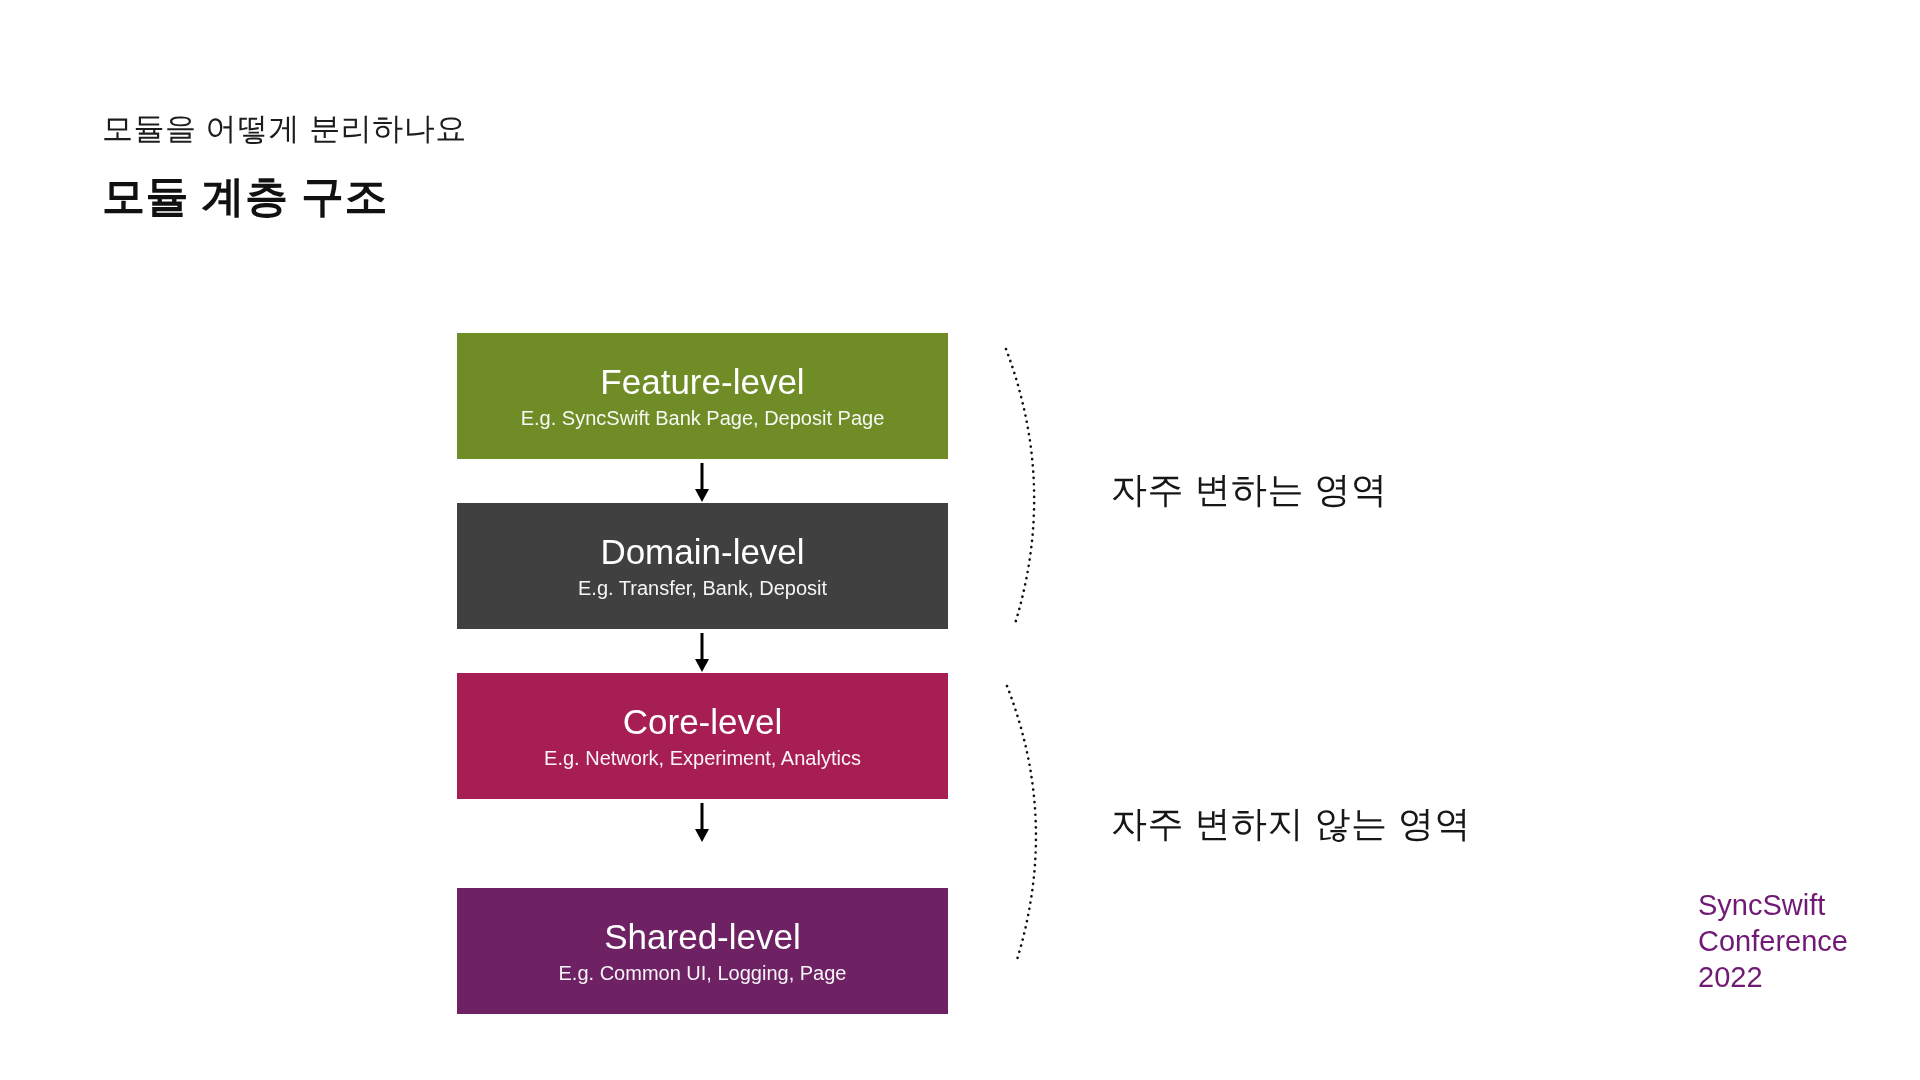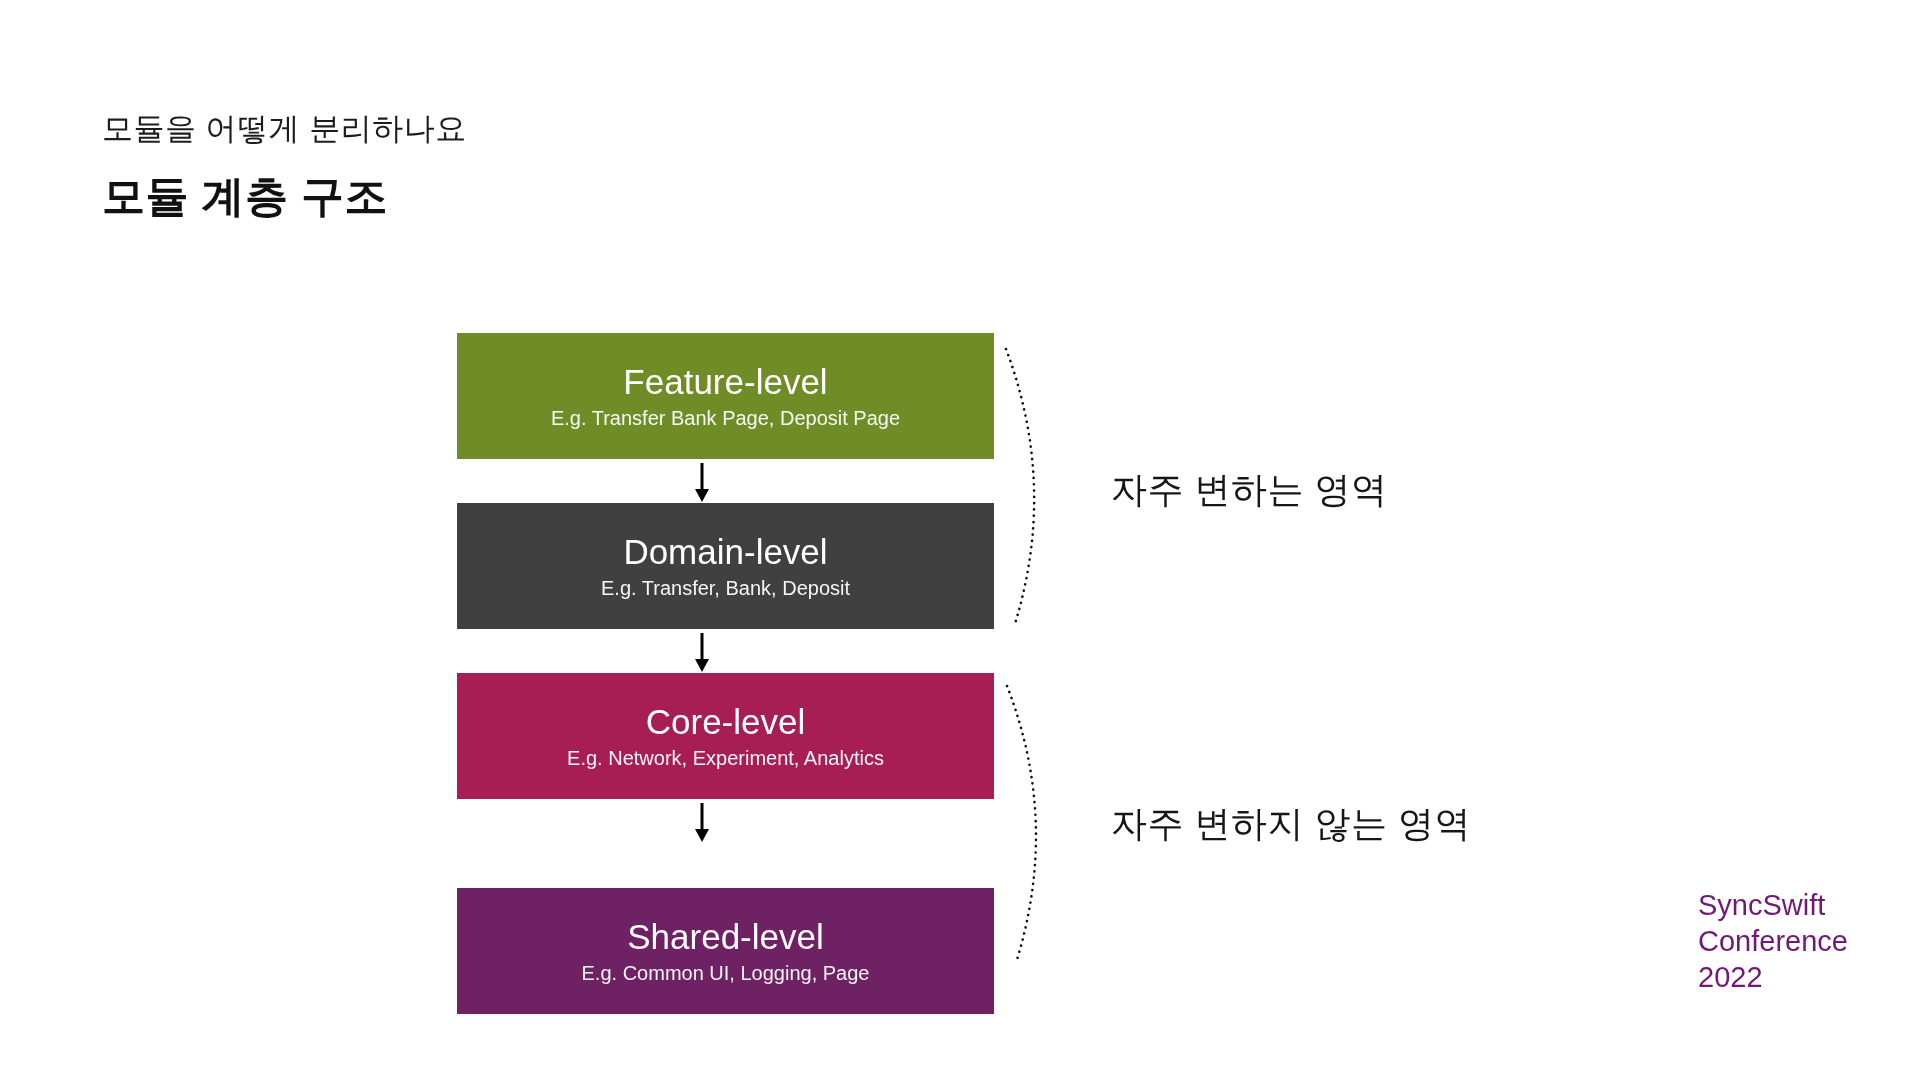--- a/index.html
+++ b/index.html
@@ -34,21 +34,21 @@
     font-size: 43px;
     font-weight: 700;
     color: #111111;
     letter-spacing: 0.5px;
   }
 
   
   .level-box {
     position: absolute;
     left: 457px;
-    width: 537px;
+    width: 491px;
     height: 126px;
     display: flex;
     flex-direction: column;
     align-items: center;
     justify-content: center;
     gap: 9px;
     color: #ffffff;
     text-align: center;
   }
   .level-box .box-title {
@@ -113,21 +113,21 @@
 </head>
 <body>
 
 <div class="slide">
 
   <div class="slide-subtitle">모듈을 어떻게 분리하나요</div>
   <div class="slide-title">모듈 계층 구조</div>
 
   <div class="level-box" id="box-0" style="background: rgb(111, 140, 39);">
     <div class="box-title">Feature-level</div>
-    <div class="box-subtitle">E.g. Transfer Bank Page, Deposit Page</div>
+    <div class="box-subtitle">E.g. SyncSwift Bank Page, Deposit Page</div>
   </div>
 
   <div class="arrow" id="arrow-0">
     <svg width="24" height="42" viewBox="0 0 24 42">
       <line x1="12" y1="2" x2="12" y2="30" stroke="#000000" stroke-width="3"></line>
       <polygon points="5,28 19,28 12,41" fill="#000000"></polygon>
     </svg>
   </div>
 
   <div class="level-box" id="box-1" style="background: #404040;">

